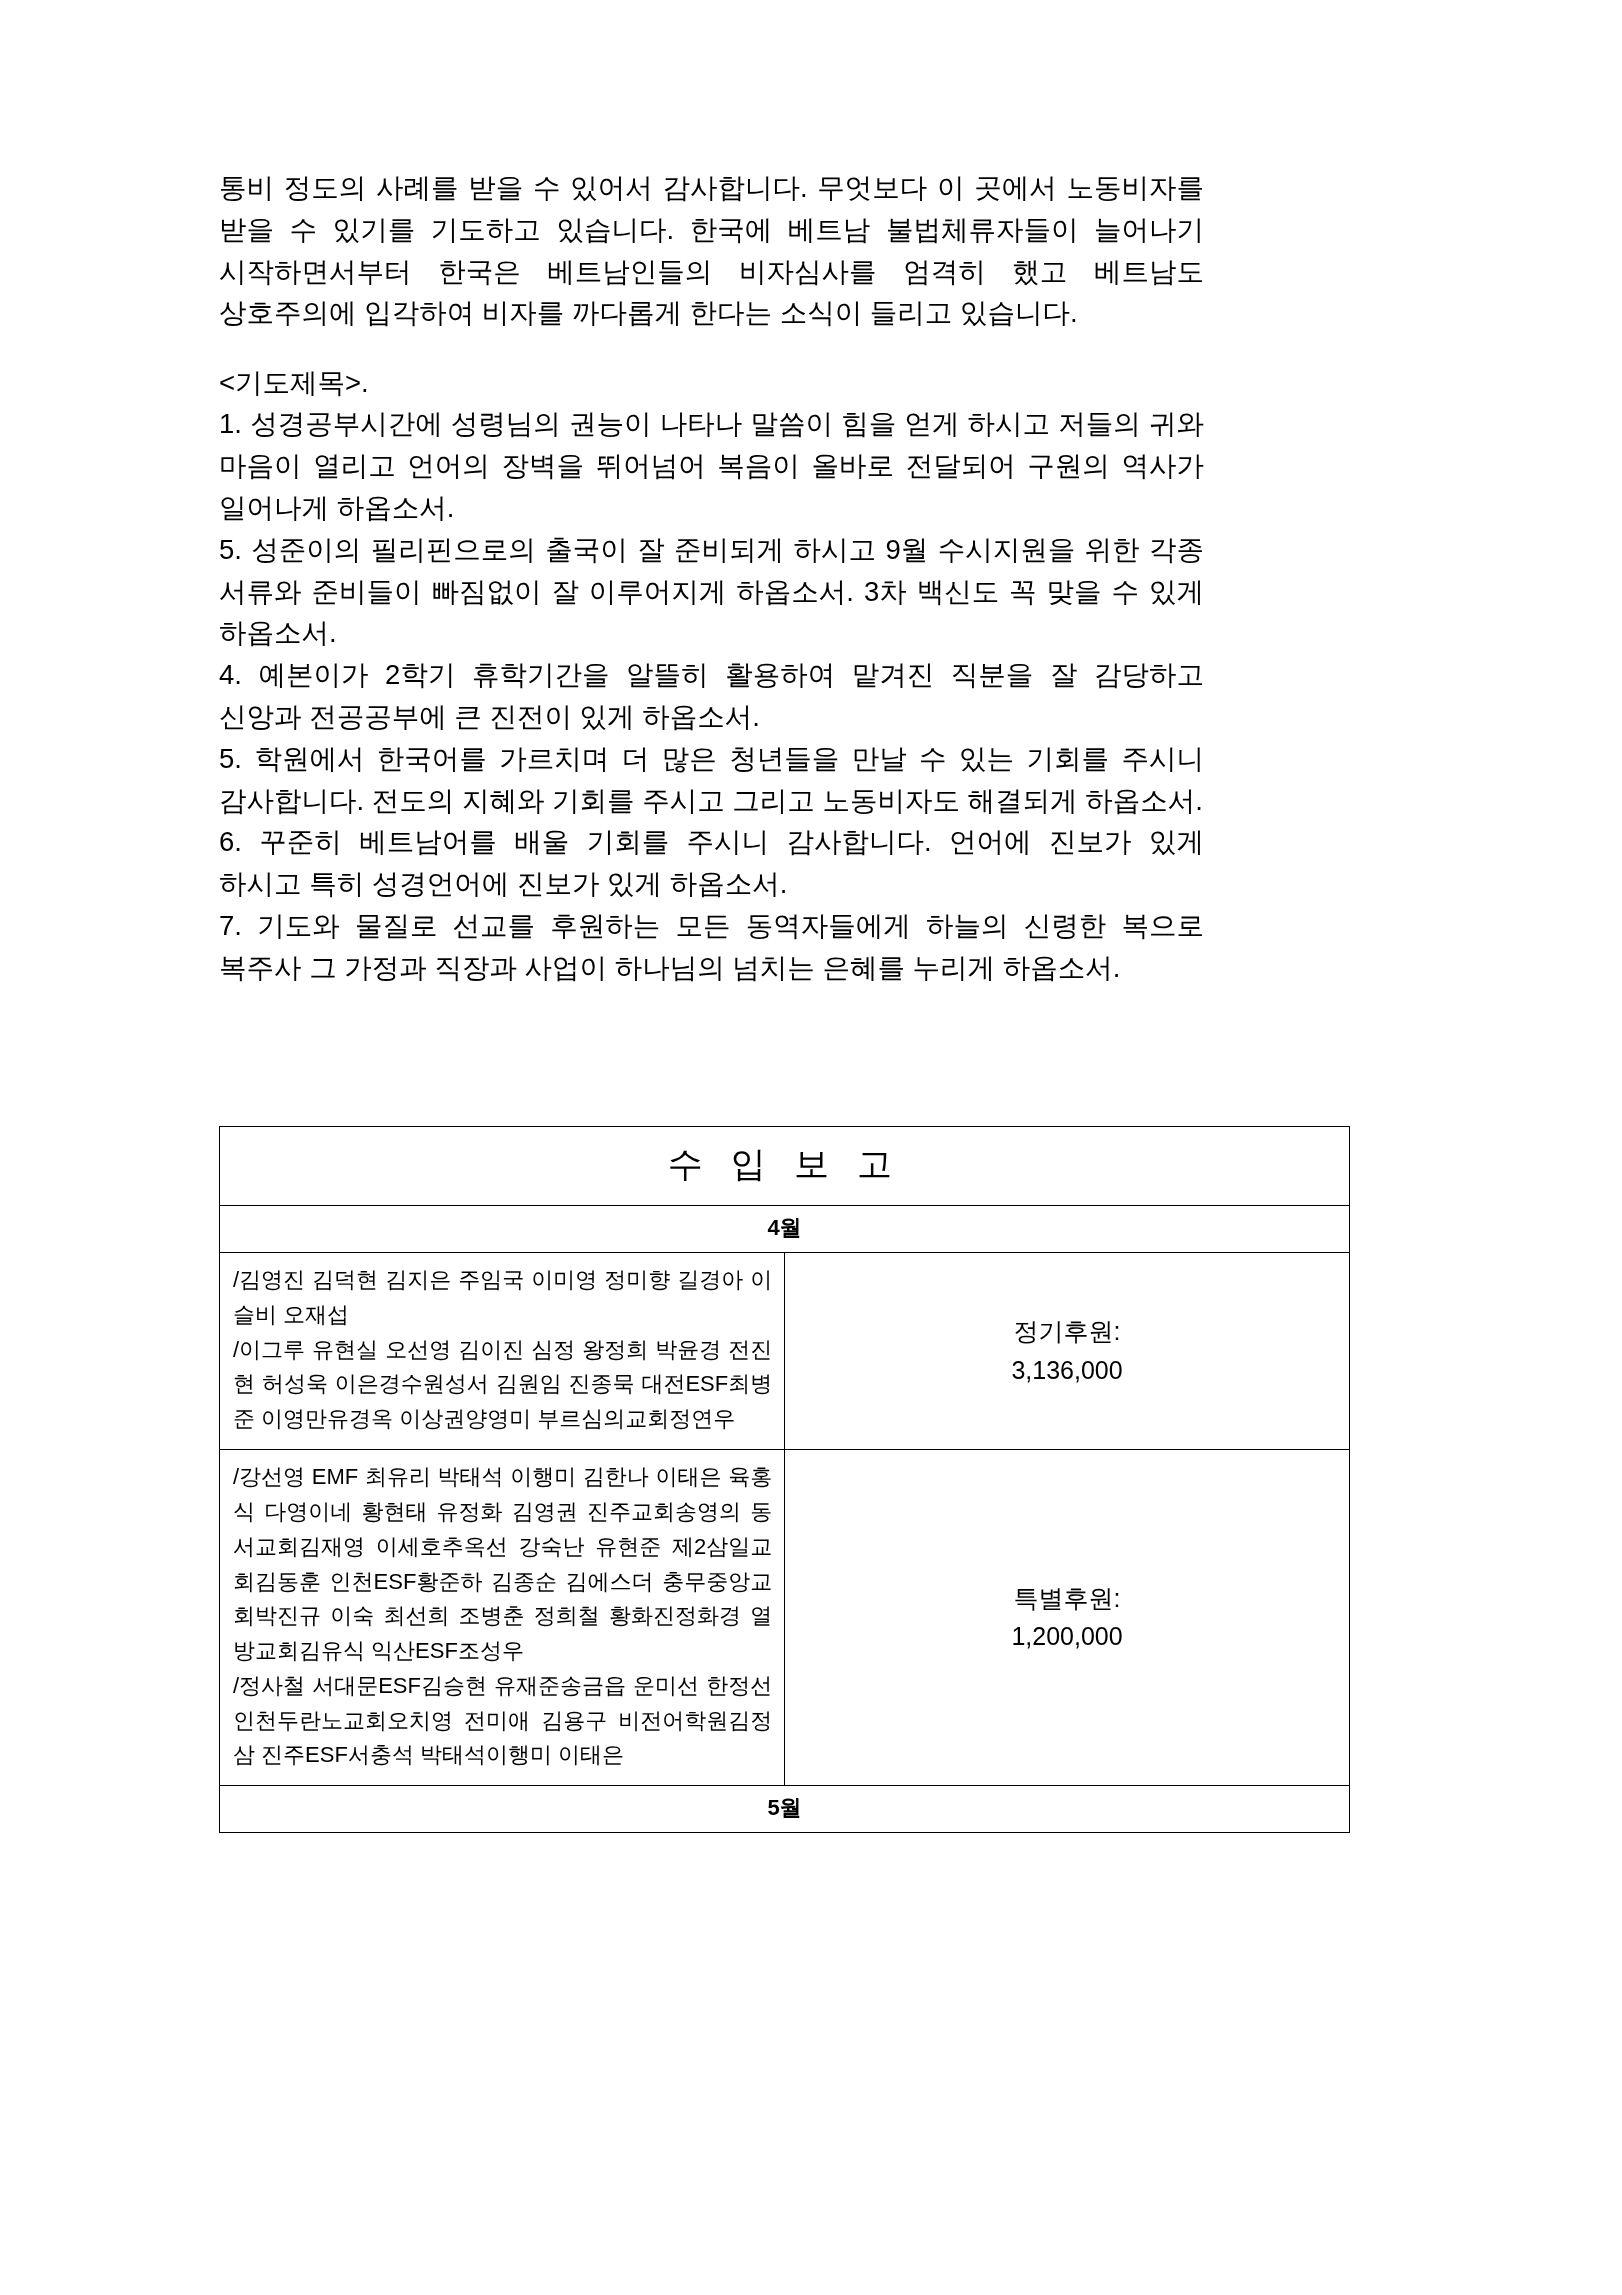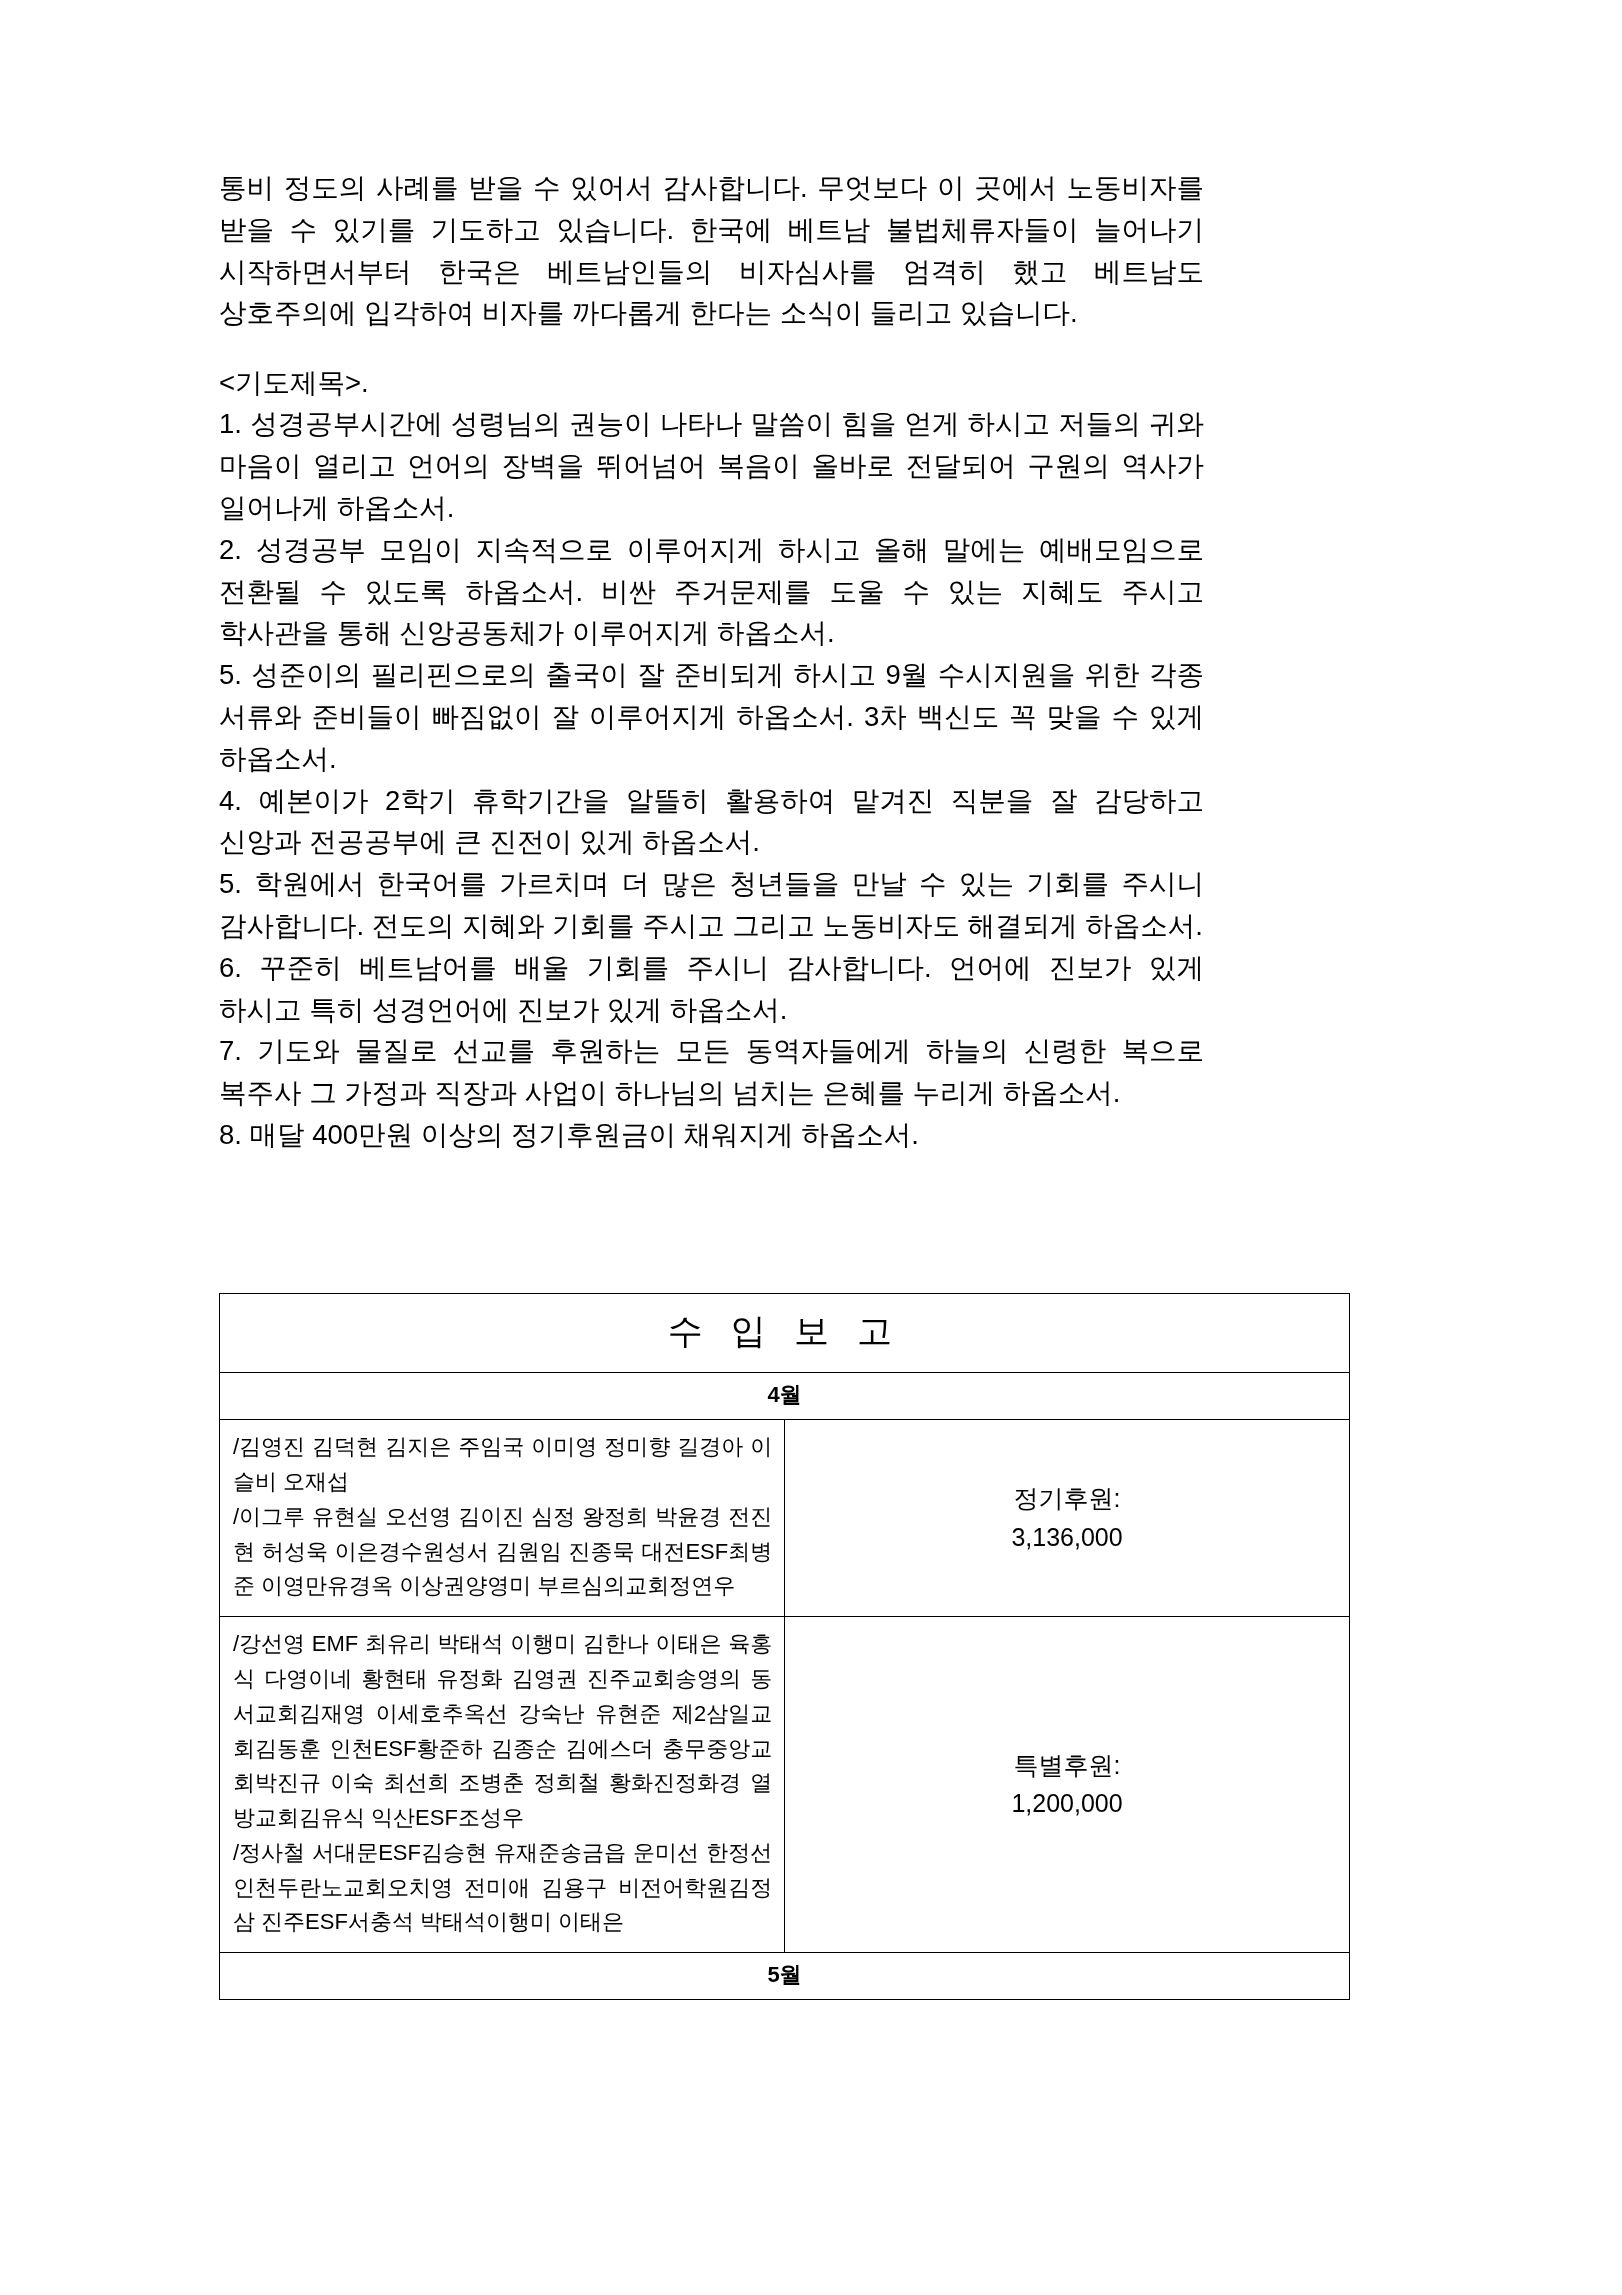--- a/index.html
+++ b/index.html
@@ -102,27 +102,25 @@
 
 <div class="page">
 
   <div class="body-text">
 
     <p class="para spaced">통비 정도의 사례를 받을 수 있어서 감사합니다. 무엇보다 이 곳에서 노동비자를 받을 수 있기를 기도하고 있습니다. 한국에 베트남 불법체류자들이 늘어나기 시작하면서부터 한국은 베트남인들의 비자심사를 엄격히 했고 베트남도 상호주의에 입각하여 비자를 까다롭게 한다는 소식이 들리고 있습니다.</p>
 
     <p class="section-label">&lt;기도제목&gt;.</p>
 
     <p class="list-item">1. 성경공부시간에 성령님의 권능이 나타나 말씀이 힘을 얻게 하시고 저들의 귀와 마음이 열리고 언어의 장벽을 뛰어넘어 복음이 올바로 전달되어 구원의 역사가 일어나게 하옵소서.</p>
-    <p class="list-item">2. 성경공부 모임이 지속적으로 이루어지게 하시고 올해 말에는 예배모임으로 전환될 수 있도록 하옵소서. 비싼 주거문제를 도울 수 있는 지혜도 주시고 학사관을 통해 신앙공동체가 이루어지게 하옵소서.</p>
     <p class="list-item">5. 성준이의 필리핀으로의 출국이 잘 준비되게 하시고 9월 수시지원을 위한 각종 서류와 준비들이 빠짐없이 잘 이루어지게 하옵소서. 3차 백신도 꼭 맞을 수 있게 하옵소서.</p>
     <p class="list-item">4. 예본이가 2학기 휴학기간을 알뜰히 활용하여 맡겨진 직분을 잘 감당하고 신앙과 전공공부에 큰 진전이 있게 하옵소서.</p>
     <p class="list-item">5. 학원에서 한국어를 가르치며 더 많은 청년들을 만날 수 있는 기회를 주시니 감사합니다. 전도의 지혜와 기회를 주시고 그리고 노동비자도 해결되게 하옵소서.</p>
     <p class="list-item">6. 꾸준히 베트남어를 배울 기회를 주시니 감사합니다. 언어에 진보가 있게 하시고 특히 성경언어에 진보가 있게 하옵소서.</p>
     <p class="list-item">7. 기도와 물질로 선교를 후원하는 모든 동역자들에게 하늘의 신령한 복으로 복주사 그 가정과 직장과 사업이 하나님의 넘치는 은혜를 누리게 하옵소서.</p>
-    <p class="list-item">8. 매달 400만원 이상의 정기후원금이 채워지게 하옵소서.</p>
 
   </div>
 
   <div class="gap-before-table"></div>
 
   <table class="report-table">
     <tbody>
       <tr>
         <td class="tbl-title" colspan="2">수 입 보 고</td>
       </tr>

